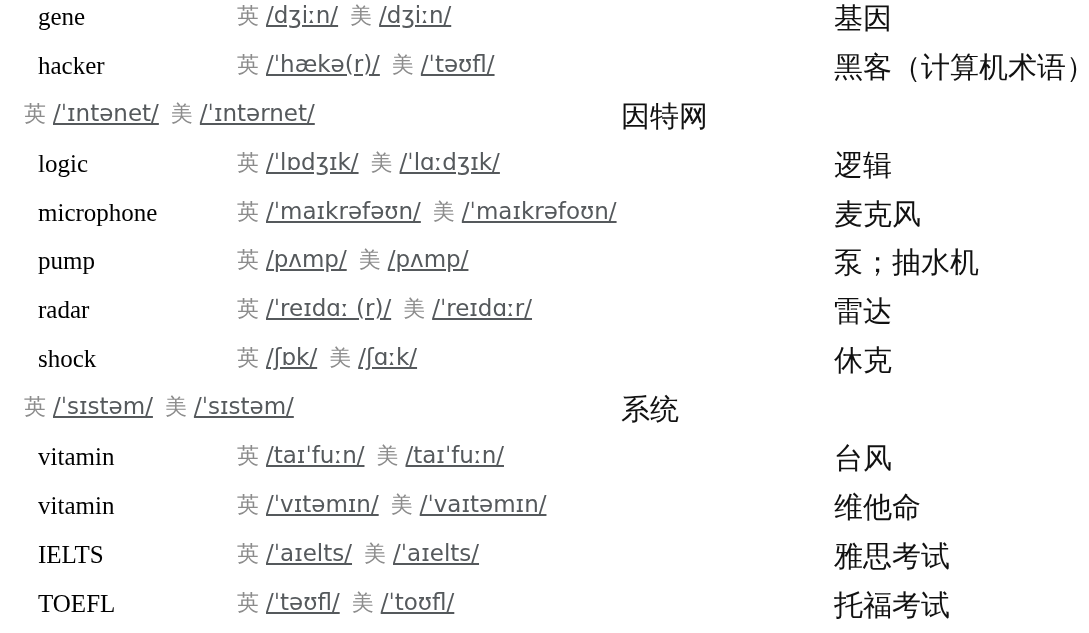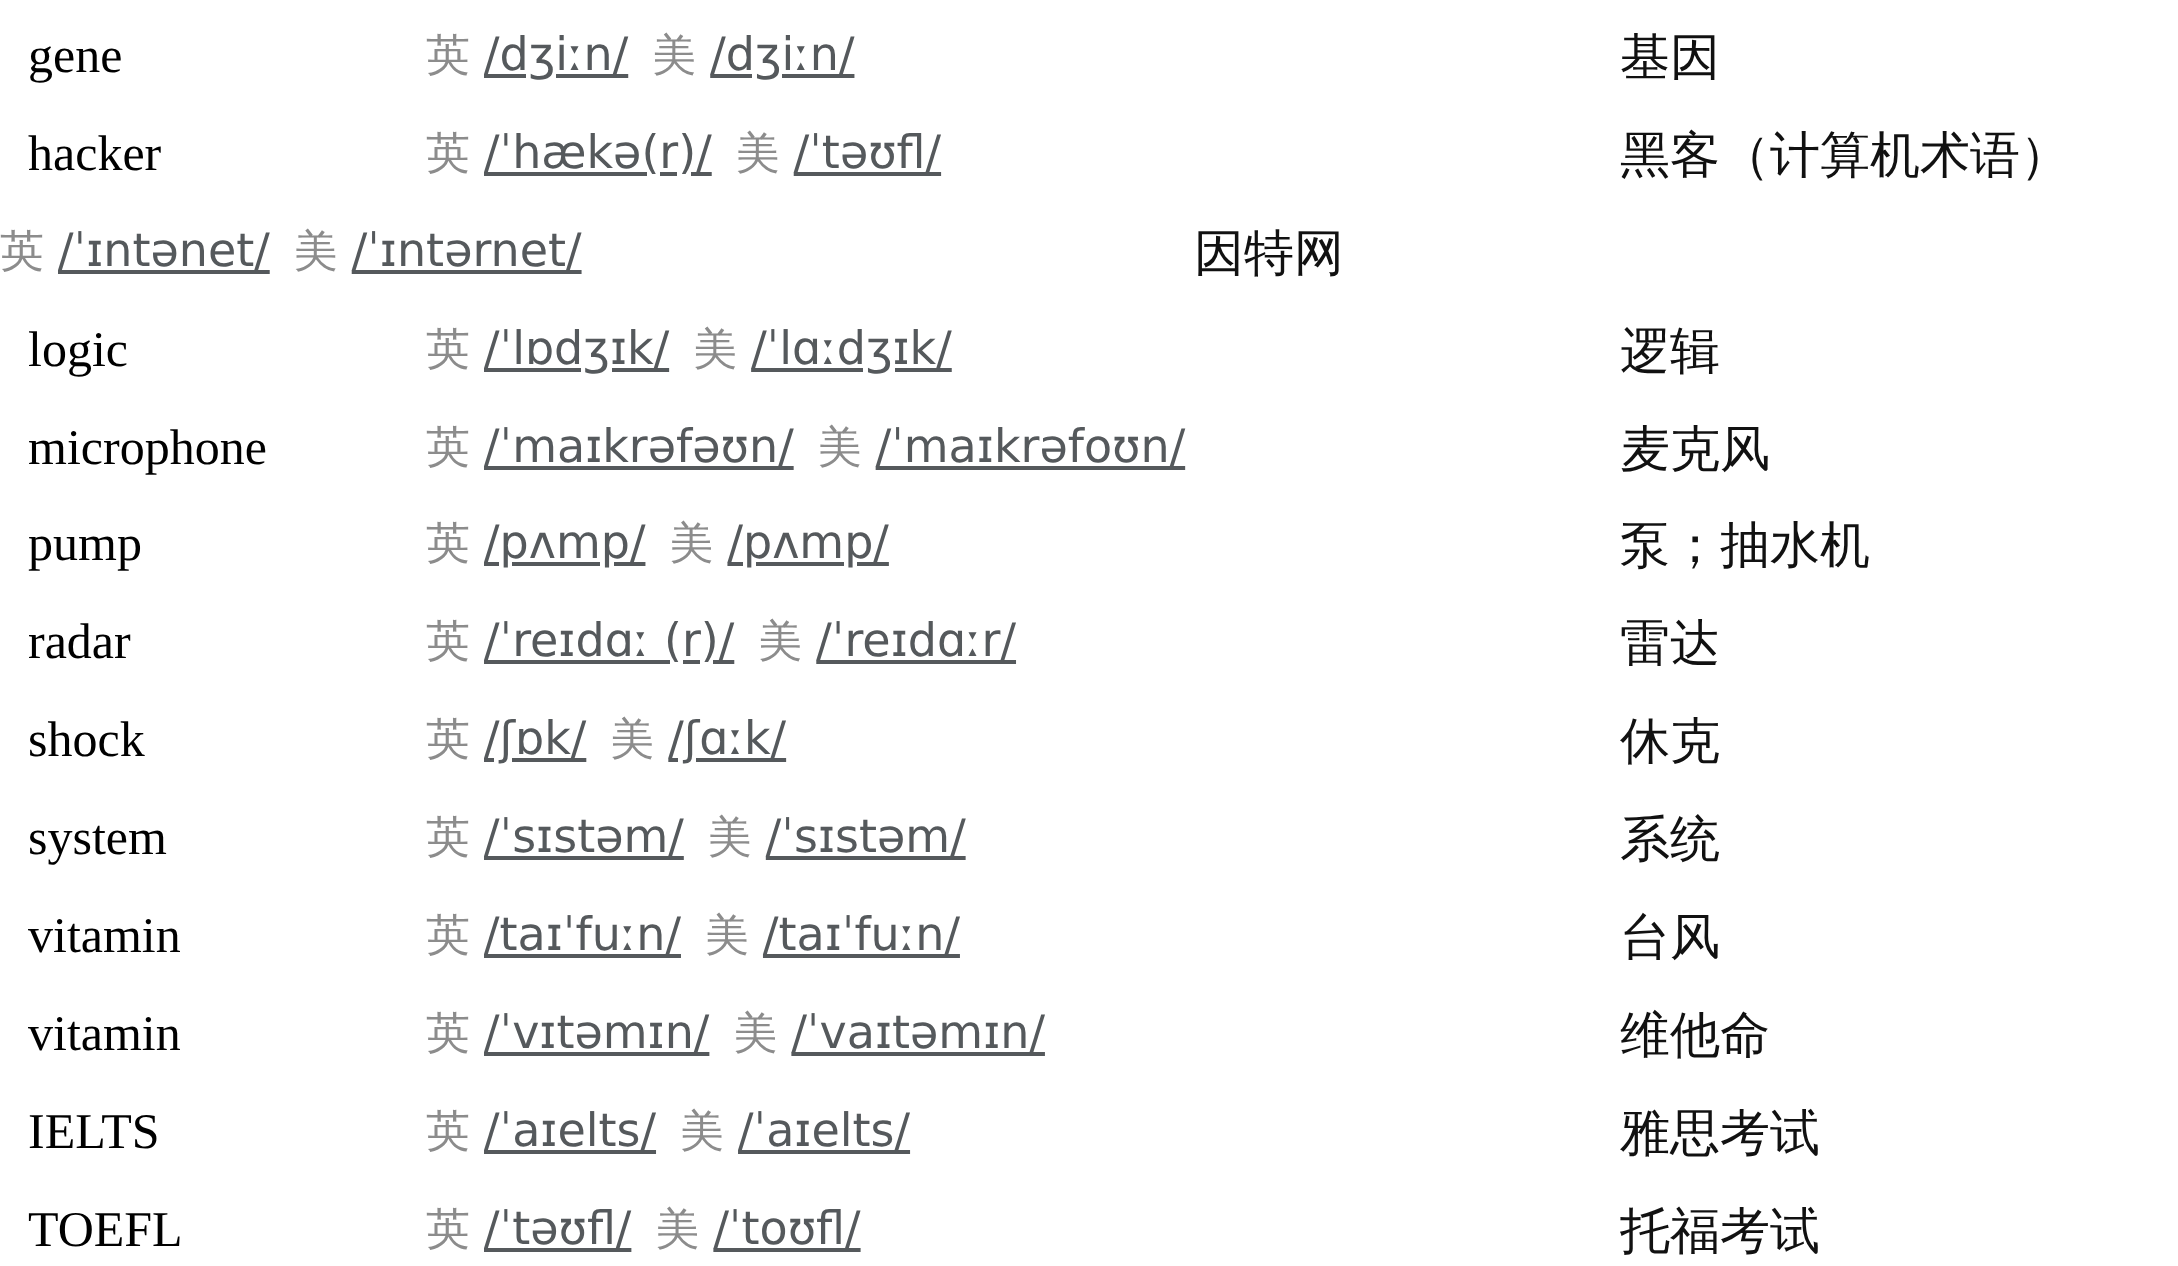--- a/index.html
+++ b/index.html
@@ -17,22 +17,23 @@
     width: 1089px;
     height: 633px;
     display: flex;
     flex-direction: column;
     box-sizing: border-box;
     padding-top: 4px;
   }
   .vocab-row {
     height: 48.9px;
     display: flex;
-    align-items: center;
+    align-items: flex-start;
     flex: 0 0 auto;
+    margin-left: 24px;
   }
   .col-word {
     width: 213px;
     flex: 0 0 213px;
     box-sizing: border-box;
     padding-left: 14px;
     font-family: "Liberation Serif", "DejaVu Serif", serif;
     font-size: 25px;
     color: #000000;
     line-height: 1;
@@ -63,21 +64,21 @@
   }
   .sep-gap {
     display: inline-block;
     width: 12px;
   }
   .col-meaning {
     flex: 1 1 auto;
     box-sizing: border-box;
     padding-left: 10px;
     font-family: "DejaVu Sans", "Liberation Sans", sans-serif;
-    font-size: 25px;
+    font-size: 29px;
     color: #111111;
     line-height: 1;
     white-space: nowrap;
   }
 </style>
 </head>
 <body>
 
 <div id="vocab-table">
     <div class="vocab-row">
@@ -161,21 +162,20 @@
       <div class="col-phonetics">
         <span class="region-tag">英</span>
         <span class="ipa">/ʃɒk/</span>
         <span class="sep-gap"></span>
         <span class="region-tag">美</span>
         <span class="ipa">/ʃɑːk/</span>
       </div>
       <div class="col-meaning">休克</div>
     </div>
     <div class="vocab-row">
-      <div class="col-word">system</div>
       <div class="col-phonetics">
         <span class="region-tag">英</span>
         <span class="ipa">/ˈsɪstəm/</span>
         <span class="sep-gap"></span>
         <span class="region-tag">美</span>
         <span class="ipa">/ˈsɪstəm/</span>
       </div>
       <div class="col-meaning">系统</div>
     </div>
     <div class="vocab-row">

